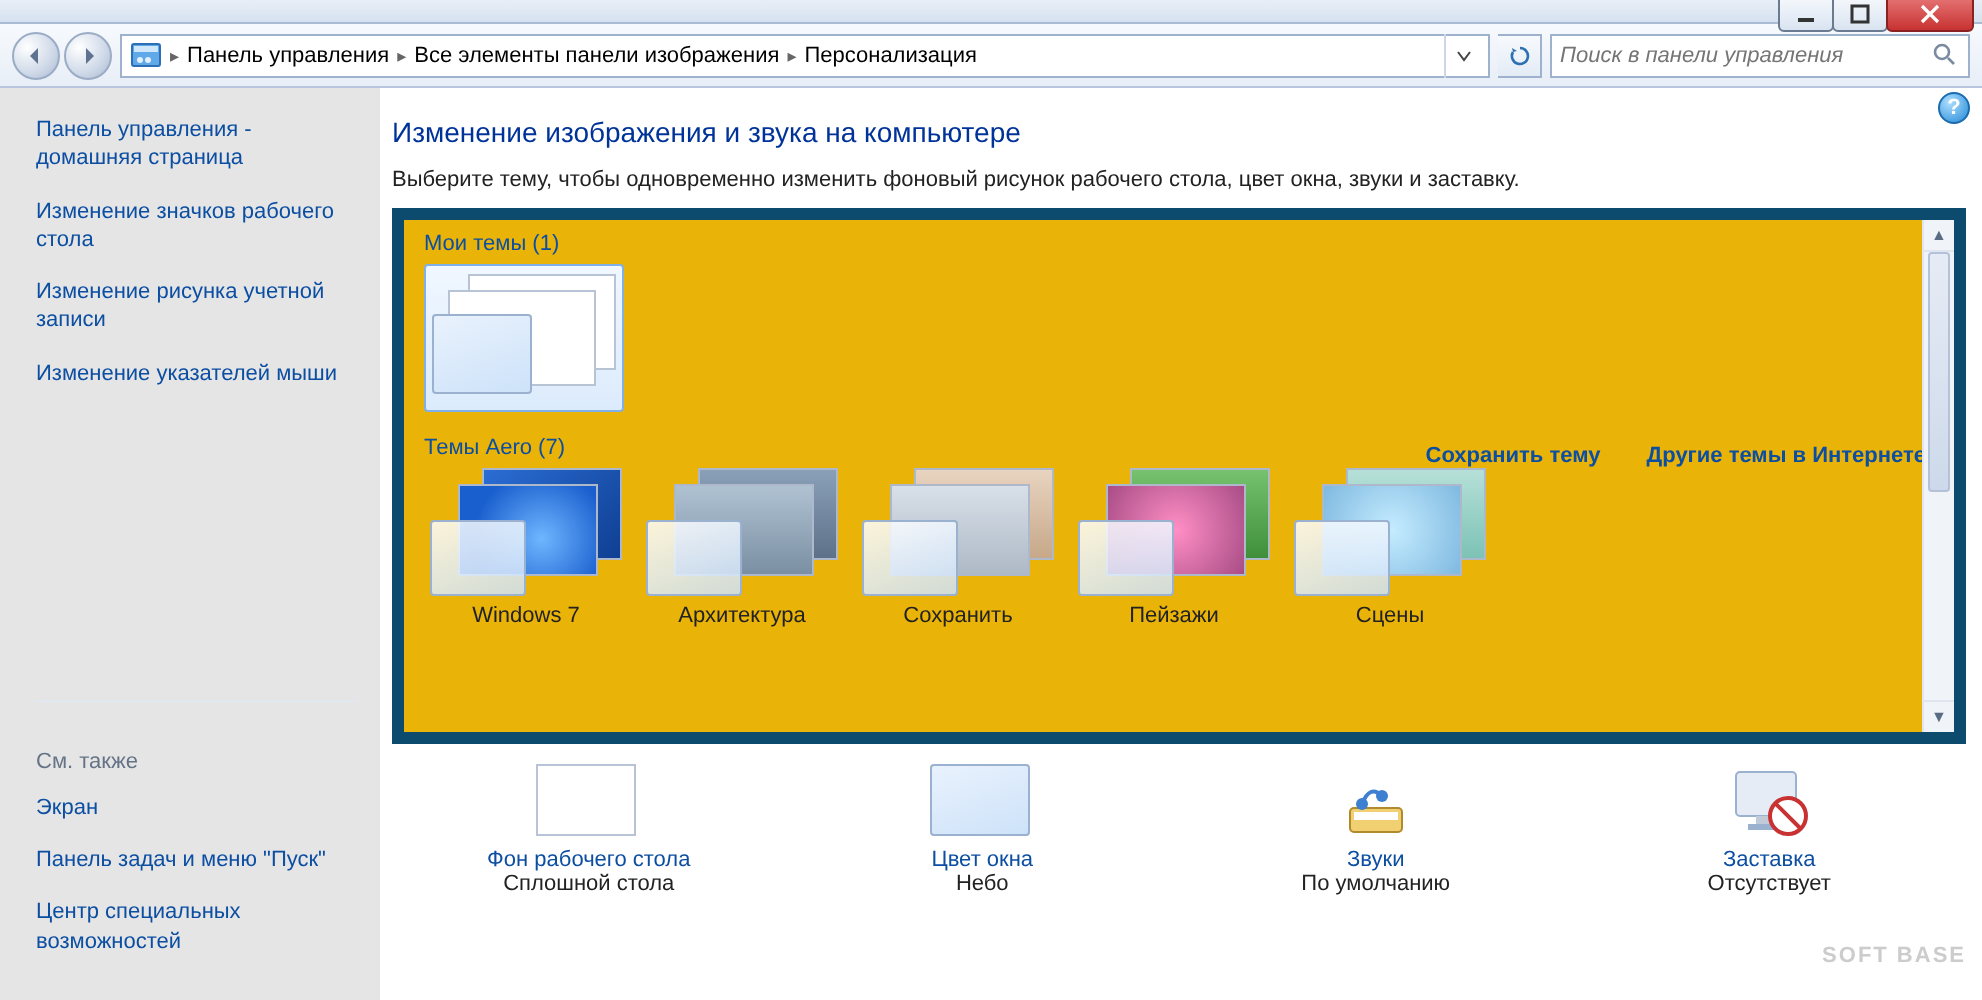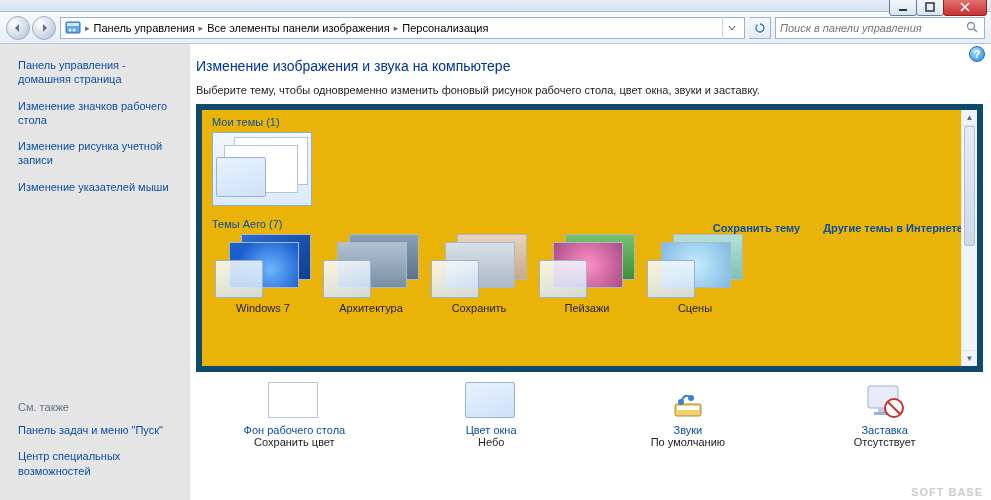--- a/index.html
+++ b/index.html
@@ -70,21 +70,21 @@
 .bitem .bicon { width:52px; height:38px; margin:0 auto 4px; position:relative; }
 .bitem .t1 { color:#0b4ea2; font-size:11px; }
 .bitem .t2 { color:#222; font-size:11px; }
 
 
 .bg-icon { border:1px solid #b8c4d6; background:#fff; width:50px; height:36px; }
 .wincolor-icon { border:1px solid #9ab1d0; background:linear-gradient(160deg,#e9f2fd,#cde2f9); width:50px; height:36px; border-radius:2px; }
 .sound-icon svg { width:46px; height:38px; }
 .saver-icon svg { width:46px; height:38px; }
 
-.watermark { position:absolute; right:8px; bottom:2px; font-size:11px; color:#ccc; font-weight:bold; letter-spacing:1px; pointer-events:none; }
+.watermark { position:absolute; right:8px; bottom:16px; font-size:11px; color:#ccc; font-weight:bold; letter-spacing:1px; pointer-events:none; }
 
 
 .bg-win7a { background:linear-gradient(135deg,#2b6dd4,#0f3f92); }
 .bg-win7b { background:radial-gradient(circle at 60% 60%,#6fb6ff 0%,#1a5fce 70%); }
 .bg-arch1 { background:linear-gradient(#8aa0b8,#5d7289); }
 .bg-arch2 { background:linear-gradient(#b0c2d2,#7a8fa3); }
 .bg-char1 { background:linear-gradient(#e8d4c0,#c7a889); }
 .bg-char2 { background:linear-gradient(#d8e0e8,#aeb9c6); }
 .bg-land1 { background:linear-gradient(#5a9bd5,#2d6db0); }
 .bg-land2 { background:linear-gradient(#88c070,#4f9044); }
@@ -169,20 +169,21 @@
 </div>
 
 <div class="body">
   <div class="sidebar">
     <a>Панель управления - домашняя страница</a>
     <a>Изменение значков рабочего стола</a>
     <a>Изменение рисунка учетной записи</a>
     <a>Изменение указателей мыши</a>
     <div class="spacer"></div>
     <div class="see-also">См. также</div>
+    <a>Экран</a>
     <a>Панель задач и меню "Пуск"</a>
     <a>Центр специальных возможностей</a>
   </div>
 
   <div class="main">
     <div class="help-icon">?</div>
     <h1>Изменение изображения и звука на компьютере</h1>
     <div class="sub">Выберите тему, чтобы одновременно изменить фоновый рисунок рабочего стола, цвет окна, звуки и заставку.</div>
 
     <div class="themes-panel">
@@ -252,21 +253,21 @@
         <div class="arrow bot">▼</div>
       </div>
     </div>
 
     <div class="bottom-row" id="bottom-row">
         <div class="bitem">
           <div class="bicon">
             <div class="bg-icon"></div>
           </div>
           <div class="t1">Фон рабочего стола</div>
-          <div class="t2">Сохранить цвет</div>
+          <div class="t2">Сплошной стола</div>
         </div>
         <div class="bitem">
           <div class="bicon">
             <div class="wincolor-icon"></div>
           </div>
           <div class="t1">Цвет окна</div>
           <div class="t2">Небо</div>
         </div>
         <div class="bitem">
           <div class="bicon">

